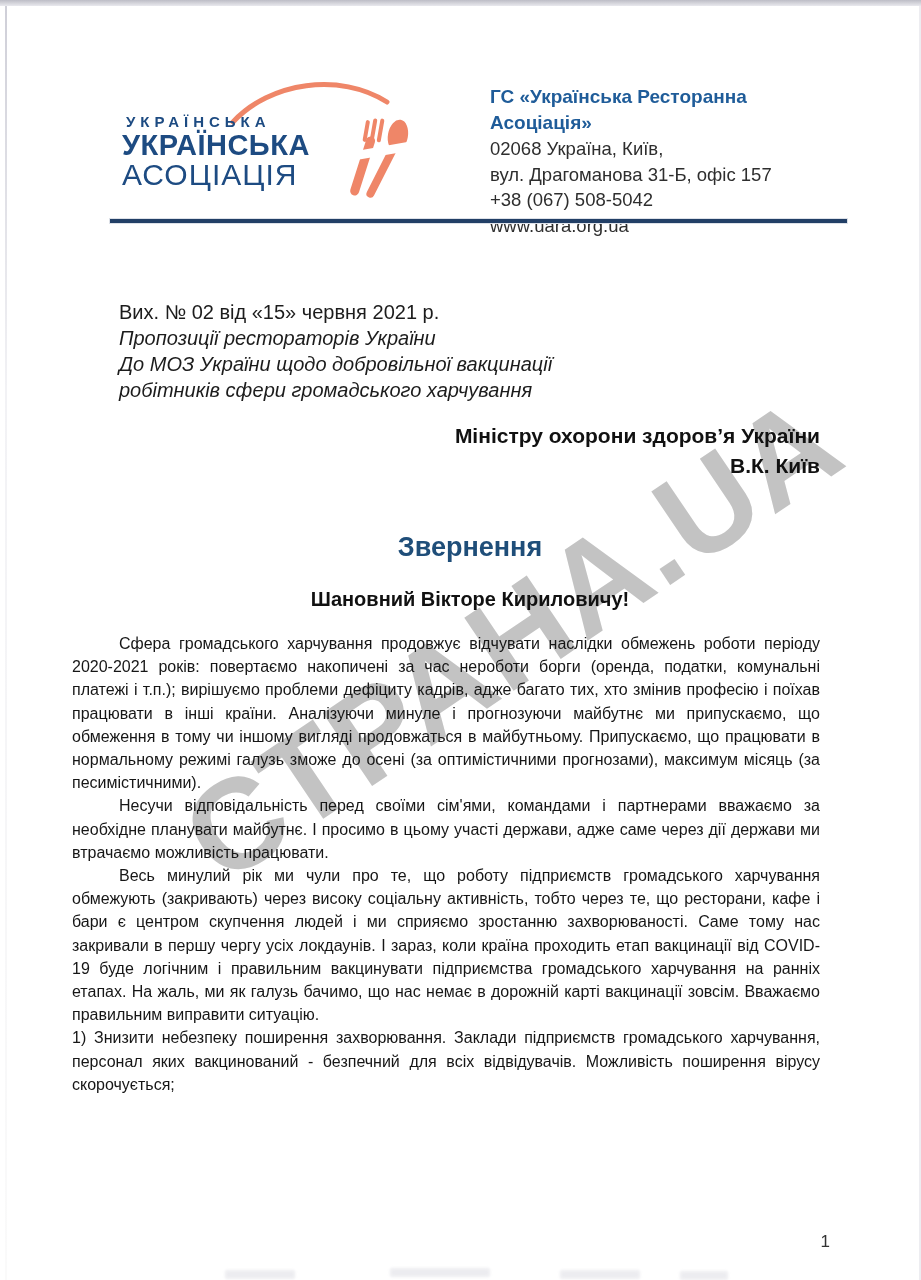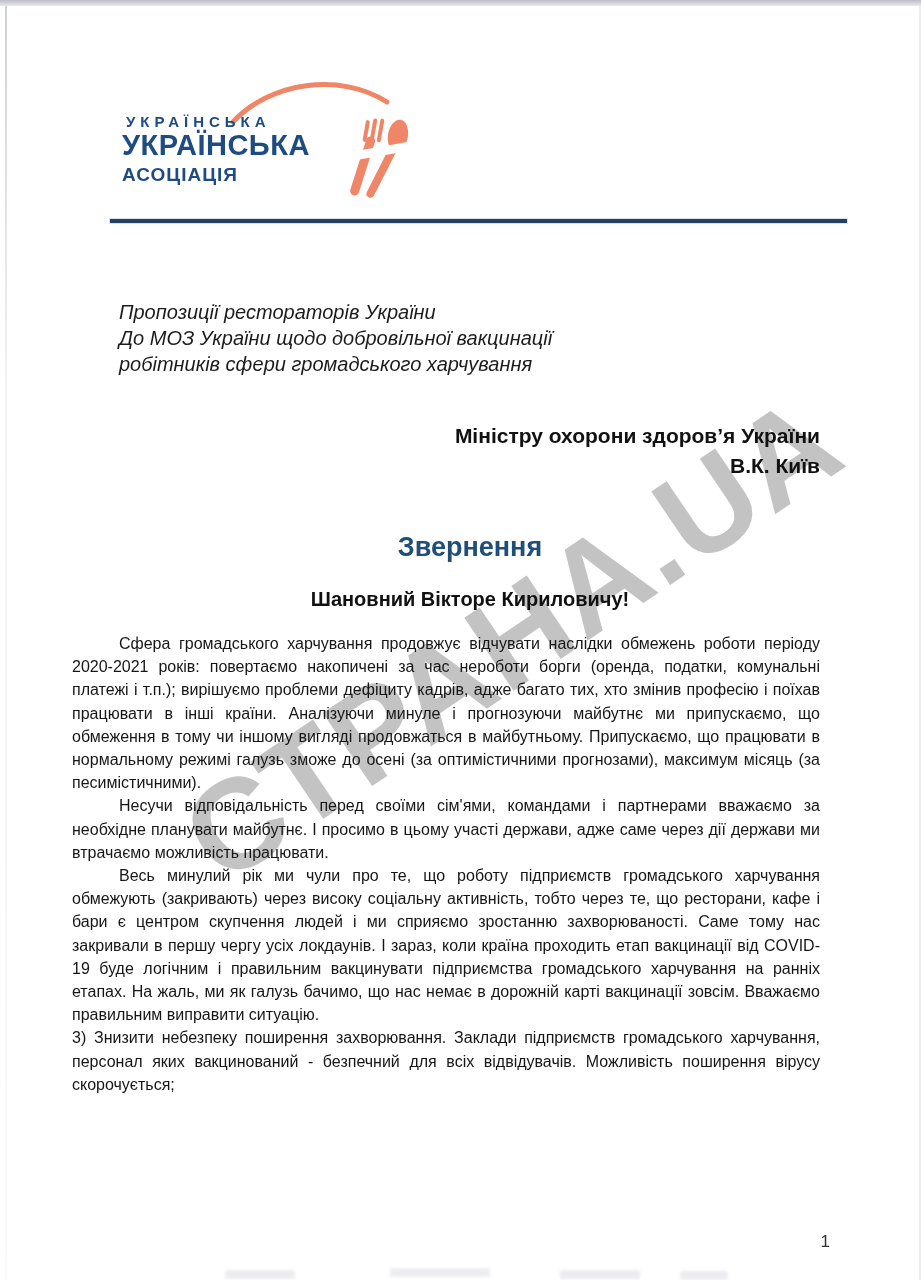--- a/index.html
+++ b/index.html
@@ -29,21 +29,21 @@
     color:#c3c3c3; white-space:nowrap; z-index:0; user-select:none;
   }
 
   .layer { position:absolute; z-index:1; }
 
   
   .logo-art { left:215px; top:72px; width:210px; height:140px; }
   .logo-text { left:122px; top:113px; width:228px; text-align:left; color:#1d4b82; }
   .logo-line1 { font-size:15px; font-weight:bold; letter-spacing:5px; margin-left:4px; }
   .logo-line2 { font-size:29px; font-weight:bold; line-height:30px; letter-spacing:0.5px; }
-  .logo-line3 { font-size:19px; font-weight:bold; line-height:30px; letter-spacing:1px; }
+  .logo-line3 { font-size:30px; font-weight:normal; line-height:30px; letter-spacing:1px; }
 
   
   .contact { left:490px; top:84px; width:340px; color:#2e2e2e; }
   .contact .org { color:#1f5c99; font-weight:bold; font-size:19px; line-height:26px; }
   .contact div.row { font-size:18.5px; line-height:25.5px; }
 
   .divider { left:110px; top:219px; width:737px; height:4px;
     background:#223f66; box-shadow:0 0 0 1px #dde1e8; }
 
   
@@ -101,43 +101,51 @@
       <line x1="126" y1="92" x2="198" y2="66" stroke="#ffffff" stroke-width="9"></line>
     </g>
   </svg>
 
   <div class="layer logo-text">
     <div class="logo-line1">УКРАЇНСЬКА</div>
     <div class="logo-line2">УКРАЇНСЬКА</div>
     <div class="logo-line3">АСОЦІАЦІЯ</div>
   </div>
 
+  <div class="layer contact">
+    <div class="org">ГС «Українська Ресторанна Асоціація»</div>
+    <div class="row">02068 Україна, Київ,</div>
+    <div class="row">вул. Драгоманова 31-Б, офіс 157</div>
+    <div class="row">+38 (067) 508-5042</div>
+    <div class="row">www.uara.org.ua</div>
+  </div>
 
   <div class="layer divider"></div>
 
   <div class="layer ref">
+    <div>Вих. № 02 від «15» червня 2021 р.</div>
     <div class="it">Пропозиції рестораторів України</div>
     <div class="it">До МОЗ України щодо добровільної вакцинації</div>
     <div class="it">робітників сфери громадського харчування</div>
   </div>
 
   <div class="layer addressee">
     <div>Міністру охорони здоров’я України</div>
     <div>В.К. Київ</div>
   </div>
 
   <div class="layer salutation">Шановний Вікторе Кириловичу!</div>
 
   <div class="layer title">Звернення</div>
 
   <div class="layer body-text">
     <p class="indent">Сфера громадського харчування продовжує відчувати наслідки обмежень роботи періоду 2020-2021 років: повертаємо накопичені за час нероботи борги (оренда, податки, комунальні платежі і т.п.); вирішуємо проблеми дефіциту кадрів, адже багато тих, хто змінив професію і поїхав працювати в інші країни. Аналізуючи минуле і прогнозуючи майбутнє ми припускаємо, що обмеження в тому чи іншому вигляді продовжаться в майбутньому. Припускаємо, що працювати в нормальному режимі галузь зможе до осені (за оптимістичними прогнозами), максимум місяць (за песимістичними).</p>
     <p class="indent">Несучи відповідальність перед своїми сім'ями, командами і партнерами вважаємо за необхідне планувати майбутнє. І просимо в цьому участі держави, адже саме через дії держави ми втрачаємо можливість працювати.</p>
     <p class="indent">Весь минулий рік ми чули про те, що роботу підприємств громадського харчування обмежують (закривають) через високу соціальну активність, тобто через те, що ресторани, кафе і бари є центром скупчення людей і ми сприяємо зростанню захворюваності. Саме тому нас закривали в першу чергу усіх локдаунів. І зараз, коли країна проходить етап вакцинації від COVID-19 буде логічним і правильним вакцинувати підприємства громадського харчування на ранніх етапах. На жаль, ми як галузь бачимо, що нас немає в дорожній карті вакцинації зовсім. Вважаємо правильним виправити ситуацію.</p>
-    <p>3) Знизити небезпеку поширення захворювання. Заклади підприємств громадського харчування, персонал яких вакцинований - безпечний для всіх відвідувачів. Можливість поширення вірусу скорочується;</p>
+    <p>1) Знизити небезпеку поширення захворювання. Заклади підприємств громадського харчування, персонал яких вакцинований - безпечний для всіх відвідувачів. Можливість поширення вірусу скорочується;</p>
   </div>
 
   <div class="layer page-number">1</div>
 
   <div class="layer next-page-hint">
     <span class="blob1"></span>
       <span class="blob2"></span>
     <span class="blob3"></span>
       <span class="blob4"></span>
   </div>

